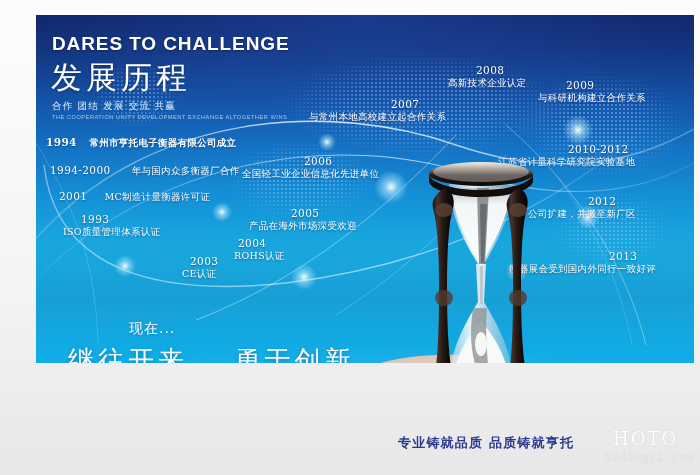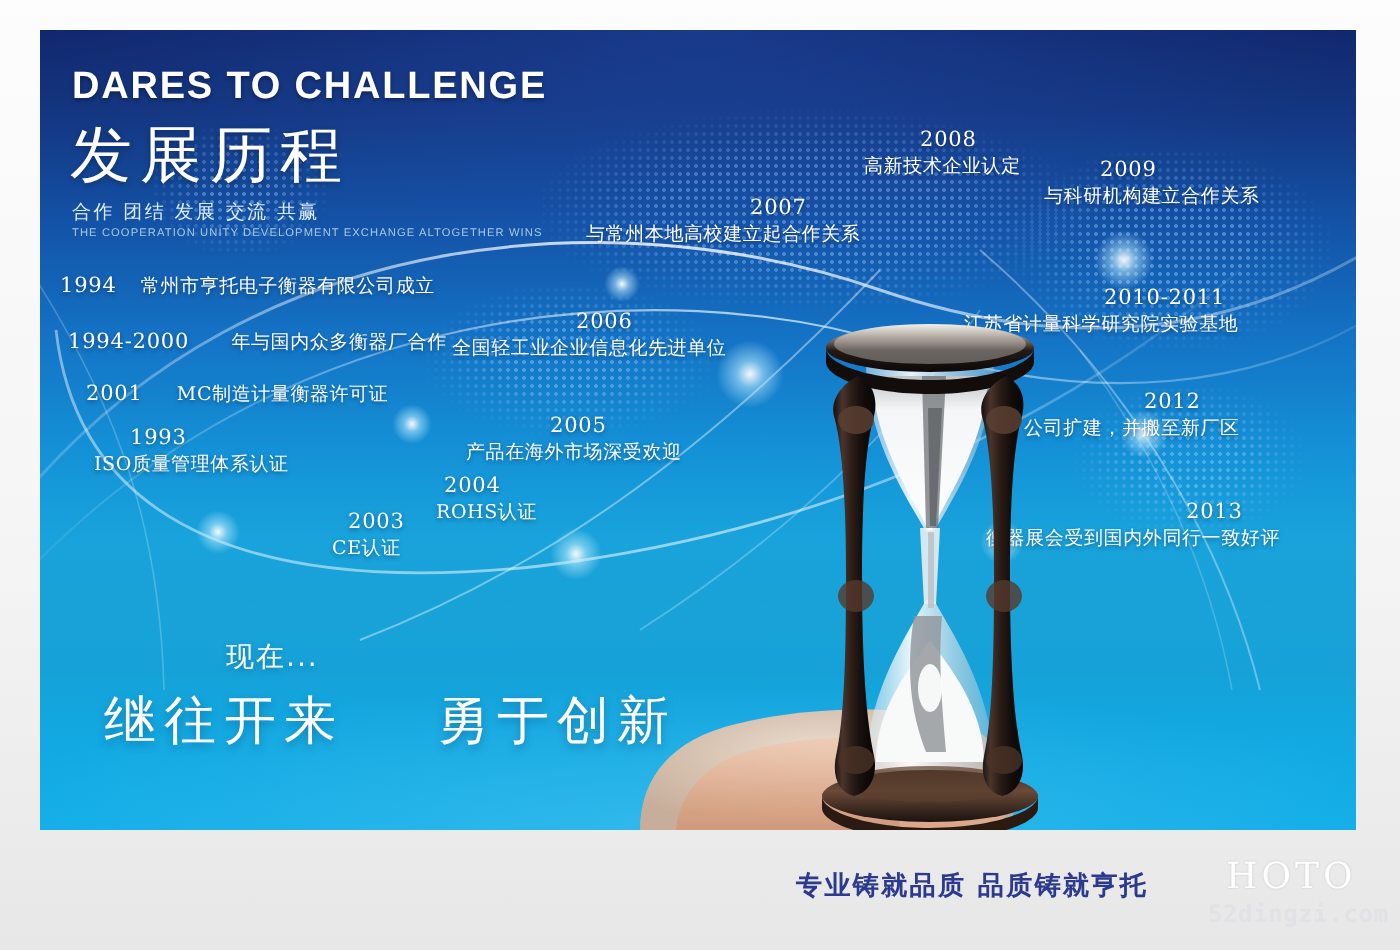--- a/index.html
+++ b/index.html
@@ -9,21 +9,21 @@
     font-family:"Liberation Sans", sans-serif;
   }
 
   #poster {
     position:relative; width:700px; height:475px;
     background:linear-gradient(180deg,#fdfdfd 0%,#f4f4f4 60%,#e7e7e7 100%);
   }
 
   
   #panel {
-    position:absolute; left:20px; top:15px; width:658px; height:400px;
+    position:absolute; left:36px; top:15px; width:658px; height:348px;
     overflow:hidden;
     background:linear-gradient(180deg,
         #11286e 0%,
         #14357f 10%,
         #1352a6 24%,
         #1472c4 38%,
         #1490d6 52%,
         #18a5de 64%,
         #17a8dd 72%,
         #14a3da 80%,
@@ -195,21 +195,21 @@
     <div class="node" style="left:527px; top:100px; width:30px; height:30px;"></div>
     <div class="node" style="left:540px; top:190px; width:24px; height:24px;"></div>
     <div class="node" style="left:470px; top:245px; width:22px; height:22px;"></div>
     <div class="node" style="left:282px; top:118px; width:18px; height:18px;"></div>
 
     <div id="headline">DARES TO CHALLENGE</div>
     <div id="title-cn">发展历程</div>
     <div id="subtitle-cn">合作 团结 发展 交流 共赢</div>
     <div id="subtitle-en">THE COOPERATION UNITY DEVELOPMENT EXCHANGE ALTOGETHER WINS</div>
 
-    <div class="tl inline" style="left:10px; top:116px;">
+    <div class="tl inline" style="left:10px; top:116px;font-weight:bold;">
       <span class="yr">1994</span>
       <span class="dsc">常州市亨托电子衡器有限公司成立</span>
     </div>
 
     <div class="tl inline" style="left:14px; top:144px;">
       <span class="yr">1994-2000</span>
       <span class="dsc" style="margin-left:16px;">年与国内众多衡器厂合作</span>
     </div>
 
     <div class="tl inline" style="left:23px; top:170px;">
@@ -251,21 +251,21 @@
       <span class="yr">2008</span>
       <span class="dsc" style="margin-left:-28px;">高新技术企业认定</span>
     </div>
 
     <div class="tl" style="left:530px; top:64px;">
       <span class="yr">2009</span>
       <span class="dsc" style="margin-left:-28px;">与科研机构建立合作关系</span>
     </div>
 
     <div class="tl" style="left:532px; top:128px;">
-      <span class="yr">2010-2011</span>
+      <span class="yr">2010-2012</span>
       <span class="dsc" style="margin-left:-70px;">江苏省计量科学研究院实验基地</span>
     </div>
 
     <div class="tl" style="left:552px; top:180px;">
       <span class="yr">2012</span>
       <span class="dsc" style="margin-left:-60px;">公司扩建，并搬至新厂区</span>
     </div>
 
     <div class="tl" style="left:573px; top:235px;">
       <span class="yr">2013</span>

